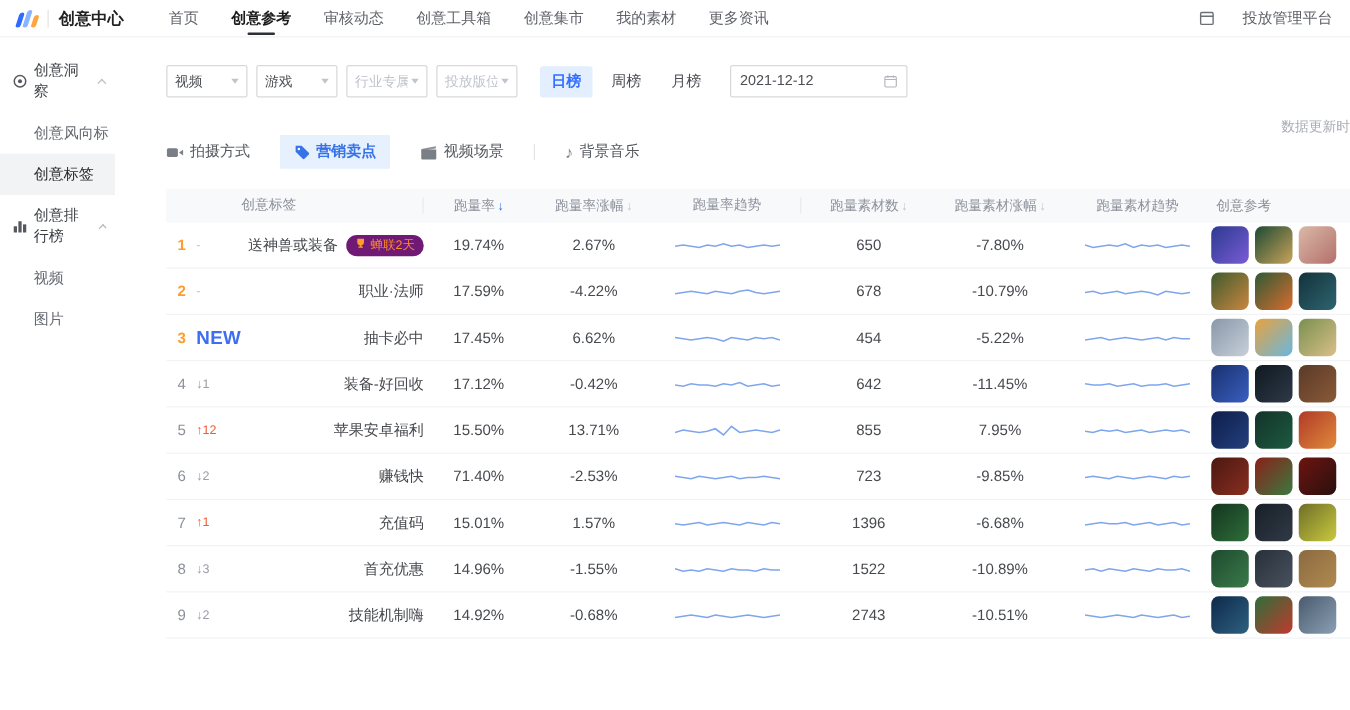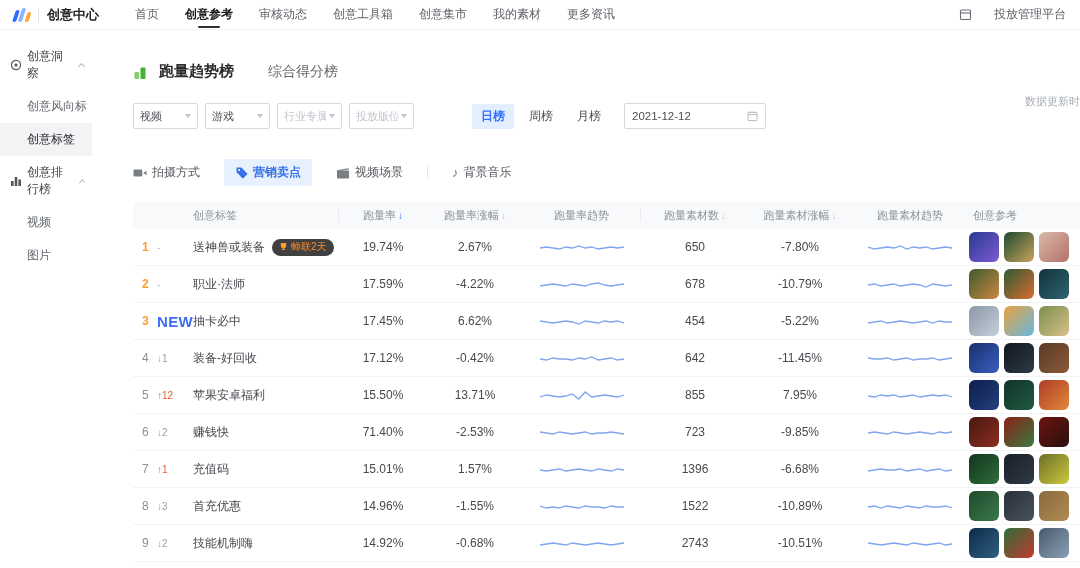--- a/index.html
+++ b/index.html
@@ -47,21 +47,21 @@
   .filter-row { display:flex; align-items:center; margin-top:22px; }
   .selects { display:flex; gap:7px; }
   .sel { width:65px; height:26px; border:1px solid #d9d9d9; border-radius:2px; background:#fff;
     display:flex; align-items:center; justify-content:space-between; padding:0 6px; font-size:11px; cursor:pointer; }
   .sel .val { color:#4c4f54; white-space:nowrap; overflow:hidden; }
   .sel .val.ph { color:#c0c4cc; }
   .sel-caret { width:0; height:0; border-left:3.5px solid transparent; border-right:3.5px solid transparent;
     border-top:4px solid #c0c4cc; flex:none; margin-left:3px; }
   .period { display:flex; align-items:center; gap:6px; margin-left:18px; }
   .pt { padding:4px 9px; border-radius:2px; color:#4c4f54; cursor:pointer; }
-  .pt.active { background:#e3eeff; color:#3370ff; font-weight:bold;margin-left:40px; }
+  .pt.active { background:#e3eeff; color:#3370ff; font-weight:bold; }
   .date-box { margin-left:14px; width:142px; height:26px; border:1px solid #d9d9d9; border-radius:2px;
     display:flex; align-items:center; padding:0 7px; }
   .date-box input { border:none; outline:none; width:100%; font-size:11.5px; color:#4c4f54;
     font-family:"Liberation Sans",sans-serif; }
 
   .tag-tabs { display:flex; align-items:center; gap:24px; margin-top:30px; color:#55585e; }
   .ttab { display:flex; align-items:center; gap:5px; cursor:pointer; padding:5px 0; }
   .ttab .ticon { display:flex; color:#7a7e85; }
   .ttab.active { background:#e7f0fd; color:#3672e8; border-radius:1px; padding:5px 11px; font-weight:bold; }
   .ttab.active .ticon { color:#3672e8; }
@@ -79,22 +79,22 @@
   .sort { color:#c3c7cd; margin-left:2px; font-size:10px; }
   .sort.active { color:#3370ff; }
   .trow { height:37px; border-bottom:1px solid #f2f3f5; }
   .cell-rank { display:flex; align-items:center; padding-left:9px; }
   .rk { min-width:10px; color:#8a9099; font-size:12px; }
   .trow.top .rk { color:#ff9c2e; font-weight:bold; }
   .chg { font-size:10px; margin-left:5px; color:#9aa0a8; }
   .chg.new { color:#3d6ef2; font-weight:bold; font-size:15px; letter-spacing:.3px; }
   .chg.up { color:#ee5b33; }
   .chg.same { color:#c0c4cc; }
-  .cell-name { display:flex; align-items:center; padding-left:4px; color:#46494e; }
-  .badge { display:inline-flex; align-items:center; gap:3px; margin-left:7px; background:#404040;
+  .cell-name { display:flex; align-items:center; padding-left:4px; color:#46494e;justify-content:flex-end; }
+  .badge { display:inline-flex; align-items:center; gap:3px; margin-left:7px; background:#701a75;
     color:#ff8b2a; font-size:10px; padding:1.5px 7px; border-radius:9px; white-space:nowrap; }
   .badge svg { flex:none; }
   .num { text-align:center; color:#46494e; }
   .trend { display:flex; justify-content:center; }
   .thumbs { display:flex; gap:5px; }
   .thumb { width:30px; height:30px; border-radius:6px; flex:none; }
   .chev { color:#c5c9d0; font-size:15px; text-align:center; cursor:pointer; }
 </style>
 </head>
 <body>
@@ -151,30 +151,20 @@
         </svg>
       </span>
       <span>创意排行榜</span>
       <i class="caret-up"></i>
     </div>
     <div class="sitem">视频</div>
     <div class="sitem">图片</div>
   </aside>
 
 <main class="main">
-  <div class="page-tabs">
-    <span class="ptab-icon">
-      <svg width="16" height="16" viewBox="0 0 16 16">
-          <rect x="1.5" y="8" width="4.5" height="7" rx="1" fill="#7ed06a"></rect>
-          <rect x="7.5" y="3.5" width="5" height="11.5" rx="1" fill="#45b138"></rect>
-        </svg>
-    </span>
-  <span class="ptab active">跑量趋势榜</span>
-      <span class="ptab">综合得分榜</span>
-    </div>
   <div class="update-note">
     <svg width="11" height="11" viewBox="0 0 11 11">
         <circle cx="5.5" cy="5.5" r="4.5" fill="none" stroke="#a8adb5" stroke-width="1"></circle>
         <path d="M5.5 3v2.7l2 1.2" fill="none" stroke="#a8adb5" stroke-width="1"></path>
       </svg>
     <span>数据更新时间</span>
   </div>
 
   <div class="filter-row">
     <div class="selects">

